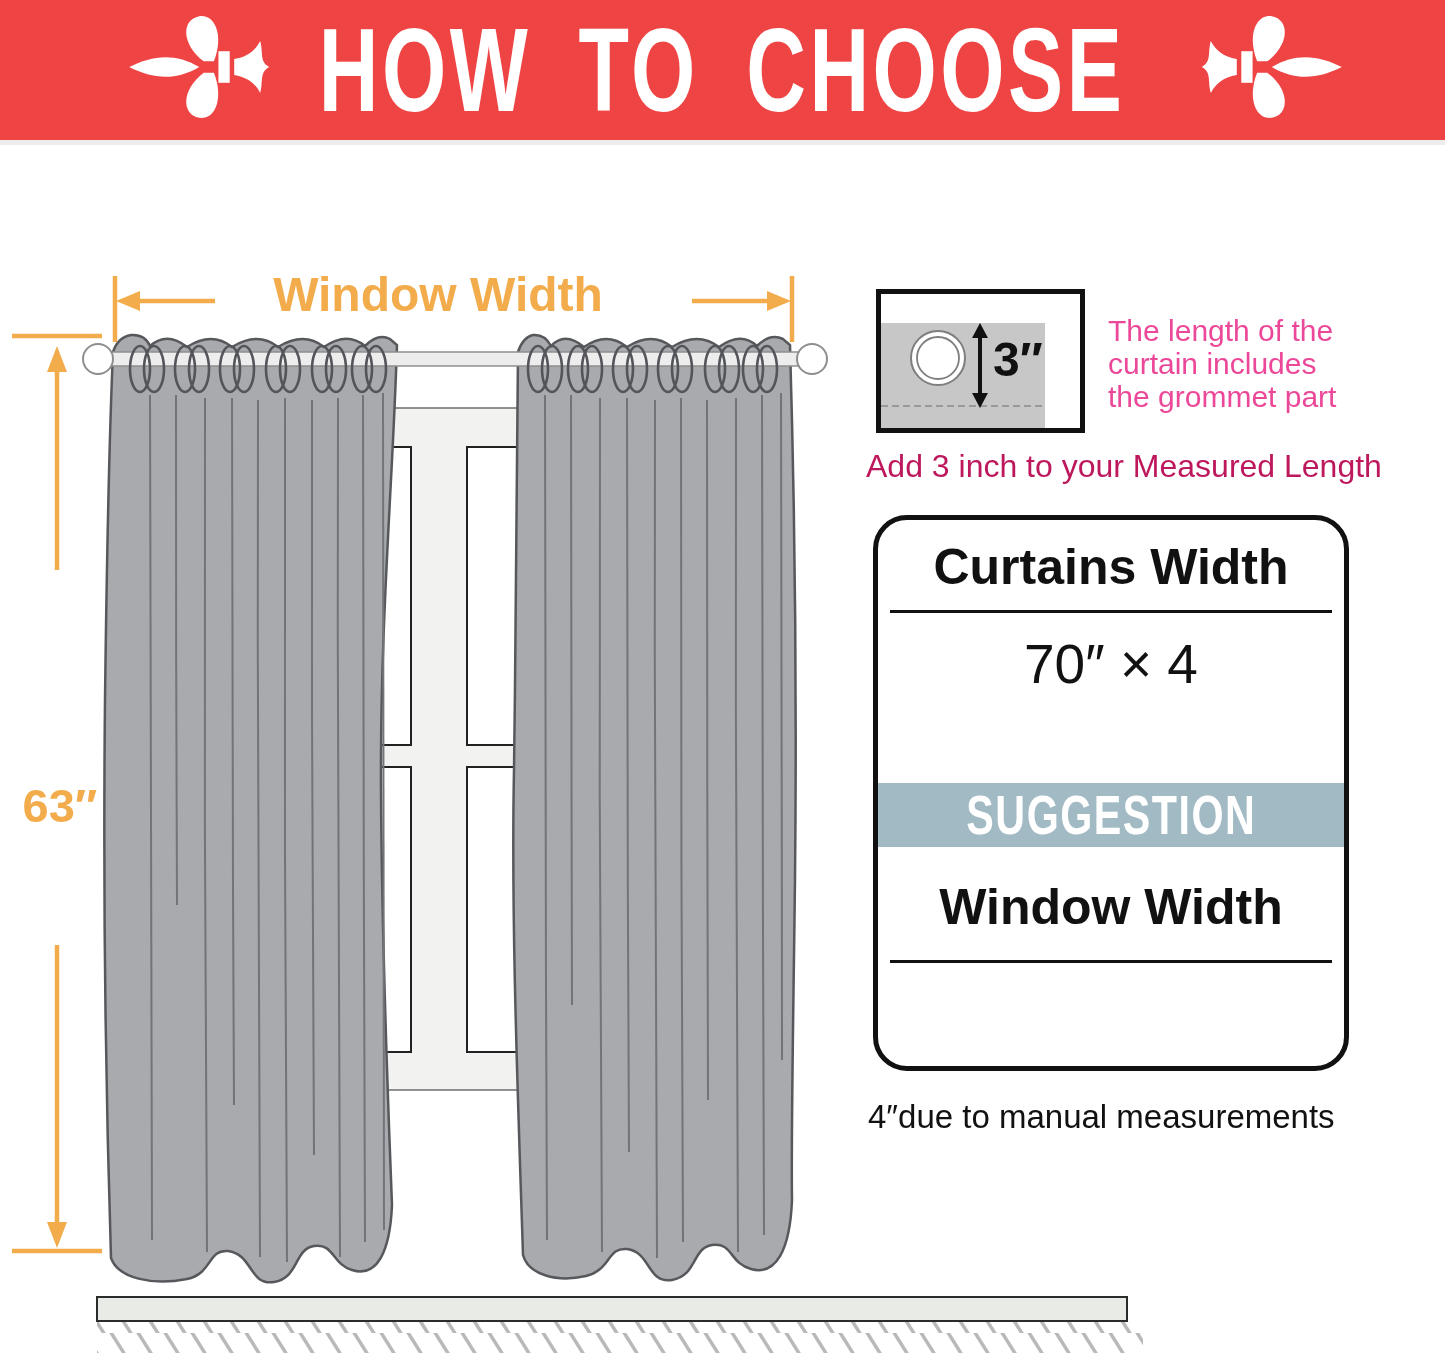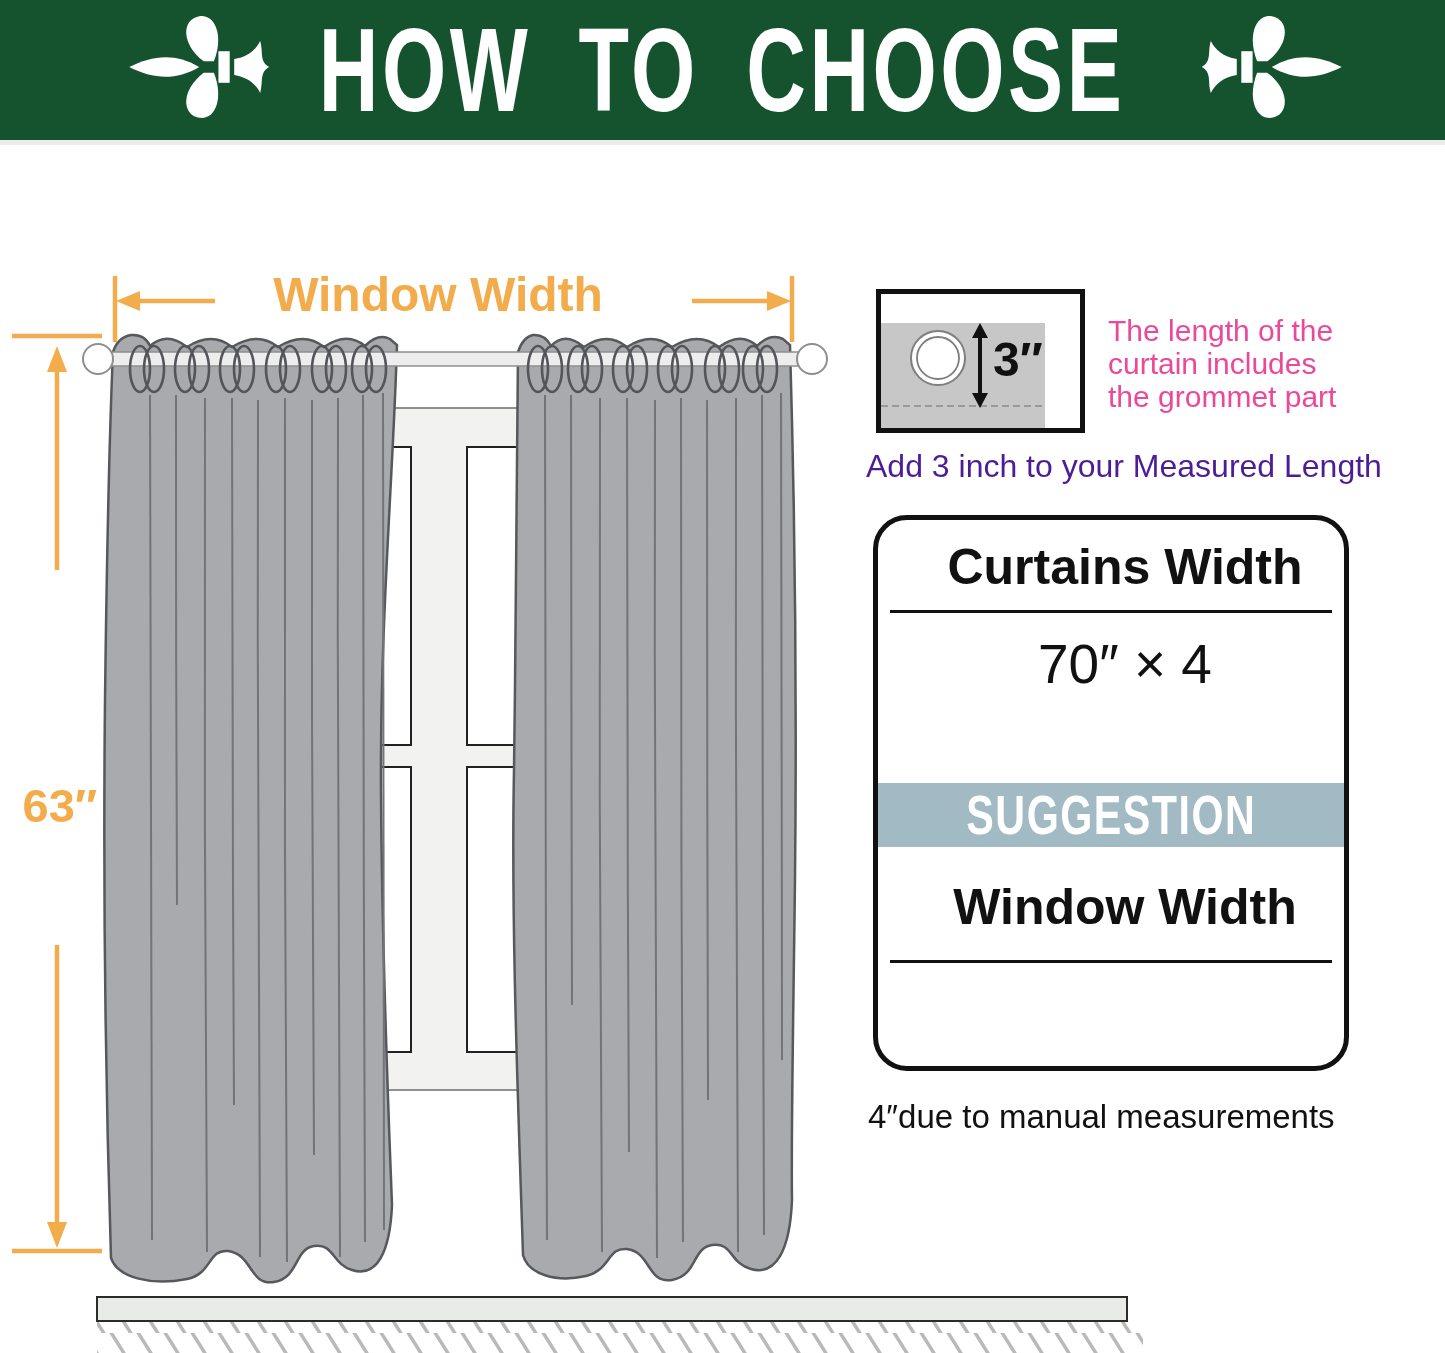--- a/index.html
+++ b/index.html
@@ -1,43 +1,43 @@
 <!DOCTYPE html>
 <html><head>
 <meta charset="utf-8">
 <style>
   html,body{margin:0;padding:0;background:#ffffff;}
   .page{position:relative;width:1445px;height:1353px;background:#fff;overflow:hidden;
         font-family:"Liberation Sans",sans-serif;}
 
   
-  .banner{position:absolute;left:0;top:0;width:1445px;height:140px;background:#14532d;
+  .banner{position:absolute;left:0;top:0;width:1445px;height:140px;background:#ef4444;
           display:flex;align-items:center;justify-content:center;border-bottom:5px solid #ececec;}
   .banner-title{color:#ffffff;font-weight:bold;font-size:118px;line-height:140px;
                 transform:scaleX(.70);letter-spacing:5px;word-spacing:30px;white-space:nowrap;}
   .fleur{position:absolute;top:8px;width:158px;height:118px;}
   .fleur-left{left:127px;}
   .fleur-right{left:1186px;}
 
   
   .scene{position:absolute;left:0;top:0;width:1445px;height:1353px;}
   .scene text{font-family:"Liberation Sans",sans-serif;}
 
   
   .grommet-box{position:absolute;left:876px;top:289px;width:199px;height:134px;
                border:5px solid #111;background:#fff;}
   .grommet-box svg{display:block;width:199px;height:134px;}
   .grommet-note{position:absolute;left:1108px;top:314px;font-size:30px;line-height:33px;color:#ec4899;}
   .grommet-note p{margin:0;}
-  .grommet-caption{position:absolute;left:866px;top:448px;font-size:32px;color:#4c1d95;white-space:nowrap;}
+  .grommet-caption{position:absolute;left:866px;top:448px;font-size:32px;color:#be185d;white-space:nowrap;}
 
   
   .suggestion-box{position:absolute;left:873px;top:515px;width:466px;height:546px;
                   border:5px solid #111;border-radius:34px;background:#fff;}
-  .sb-row{position:absolute;left:0;width:100%;text-align:center;color:#111;white-space:nowrap;padding-left:14px;}
+  .sb-row{position:absolute;left:0;width:100%;text-align:center;color:#111;white-space:nowrap;}
   .sb-title1{top:18px;font-size:50px;font-weight:bold;}
   .sb-line{position:absolute;left:12px;right:12px;height:3px;background:#111;}
   .sb-line1{top:90px;}
   .sb-value1{top:112px;font-size:55px;}
   .sb-note1{top:176px;font-size:35px;}
   .sb-band{position:absolute;left:0;right:0;top:263px;height:64px;background:#A2BAC4;
            display:flex;align-items:center;justify-content:center;}
   .sb-band-label{color:#ffffff;font-size:55px;font-weight:bold;transform:scaleX(.75);
                  letter-spacing:2px;white-space:nowrap;}
   .sb-title2{top:358px;font-size:50px;font-weight:bold;}

